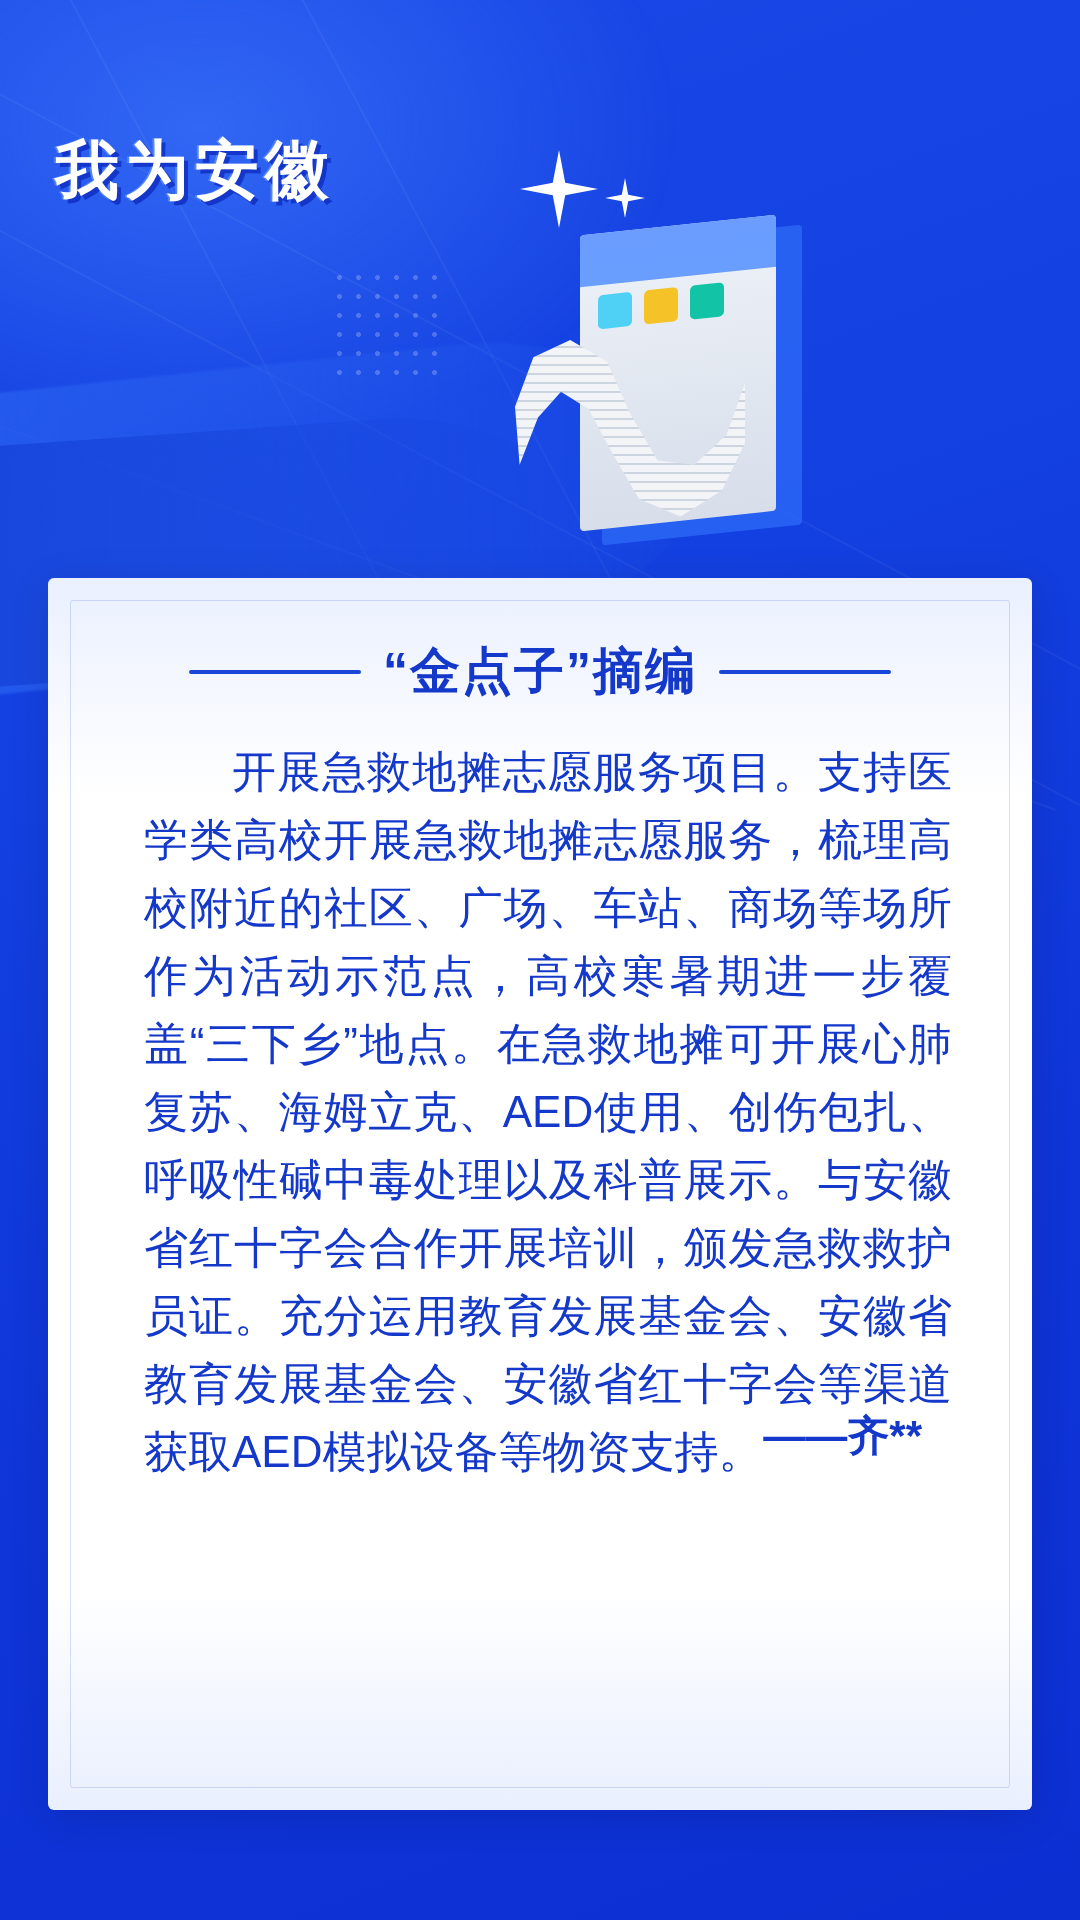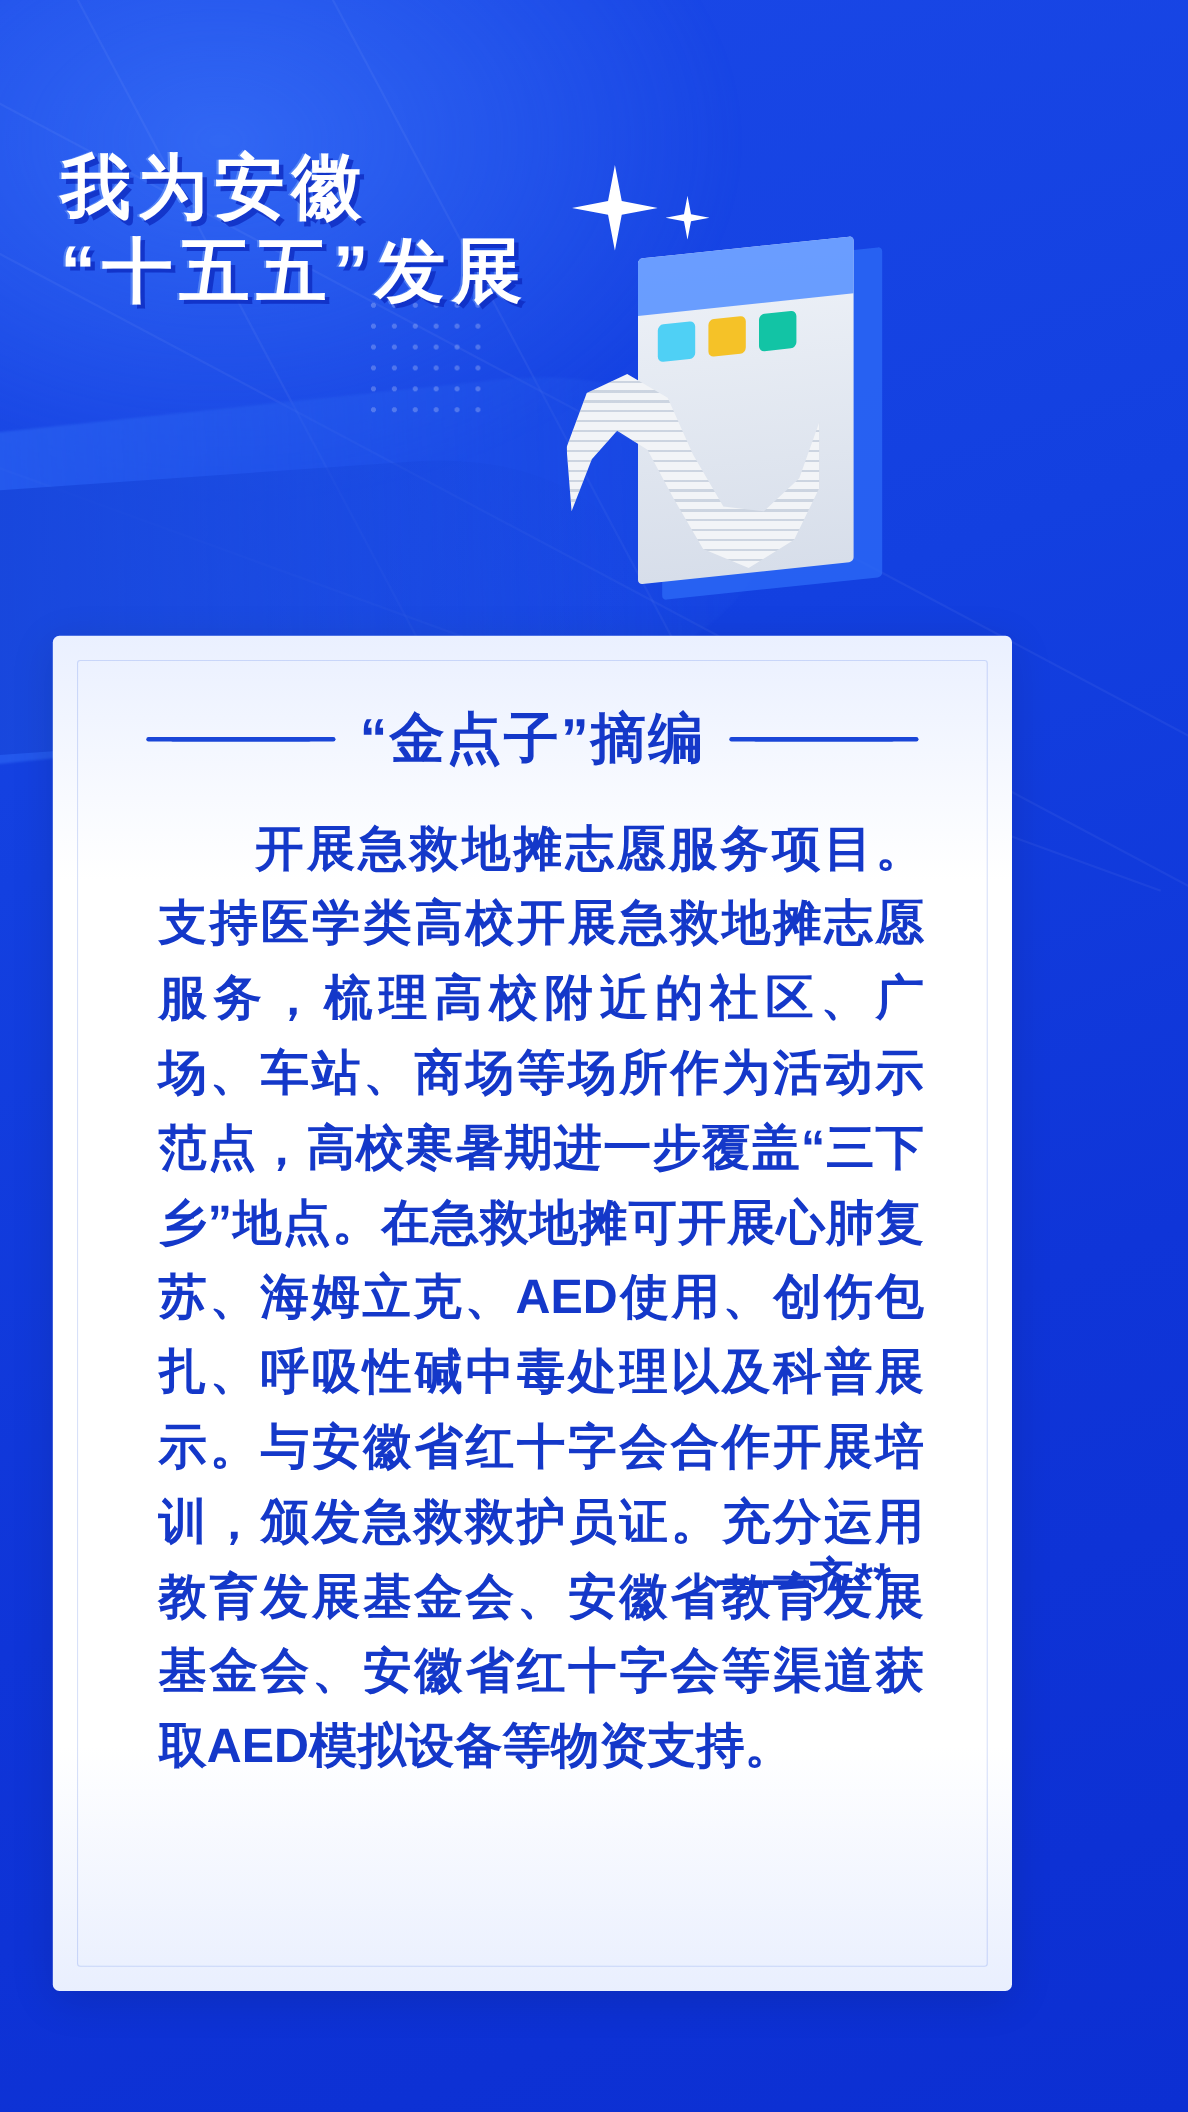--- a/index.html
+++ b/index.html
@@ -140,21 +140,21 @@
     background: repeating-linear-gradient(180deg, rgba(130,150,180,.45) 0 2px, rgba(0,0,0,0) 2px 9px);
     clip-path: polygon(0% 45%, 8% 22%, 24% 14%, 40% 24%, 50% 48%, 62% 70%, 78% 72%, 92% 58%, 100% 34%, 100% 62%, 90% 84%, 72% 96%, 54% 88%, 42% 66%, 32% 46%, 20% 38%, 10% 50%, 2% 72%);
     opacity: .75;
   }
 
   
   .card-panel {
     position: absolute;
     left: 48px;
     top: 578px;
-    width: 872px;
+    width: 984px;
     height: 1232px;
     background: linear-gradient(180deg, #eaf0ff 0%, #ffffff 18%, #ffffff 82%, #e9effe 100%);
     border-radius: 6px;
     box-shadow: 0 8px 40px rgba(0,0,0,.12);
   }
   .card-inner {
     position: absolute;
     inset: 22px;
     border: 1px solid rgba(40,90,220,.18);
     border-radius: 3px;
@@ -185,21 +185,21 @@
   }
 
   .body-text {
     position: absolute;
     left: 96px;
     right: 80px;
     top: 160px;
     color: #1438c9;
     font-size: 44px;
     line-height: 68px;
-    font-weight: bold;
+    font-weight: normal;
     text-align: justify;
     text-indent: 88px;
     letter-spacing: 0px;
   }
   .signature {
     position: absolute;
     right: 110px;
     top: 830px;
     color: #1438c9;
     font-size: 42px;
@@ -221,21 +221,20 @@
 <div class="bg-wave"></div>
 <div class="bg-wave2"></div>
 <div class="dotgrid"></div>
 
 <div class="spark s1"></div>
 <div class="spark s2"></div>
 <div class="spark s3"></div>
 
 <div class="headline">
   <div class="line">我为安徽</div>
-  <div class="line">“十五五”发展</div>
 </div>
 
 <div class="illus">
   <div class="shadow-card"></div>
   <div class="card">
     <div class="card-top"></div>
     <div class="chip c1"></div>
     <div class="chip c2"></div>
     <div class="chip c3"></div>
   </div>

